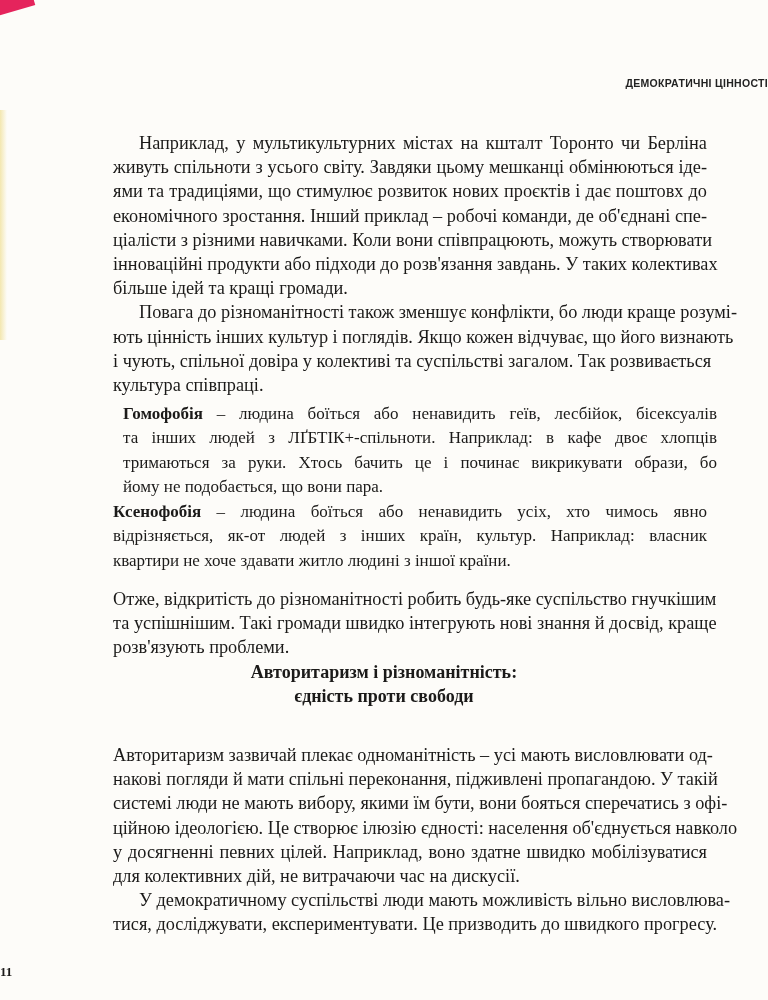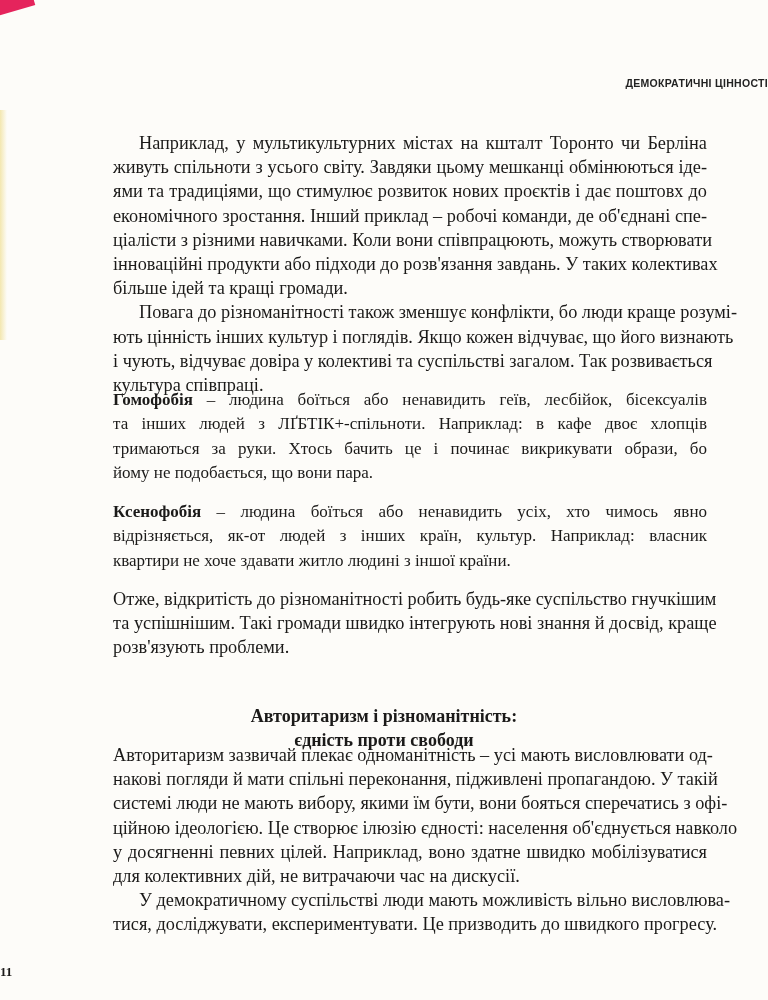--- a/index.html
+++ b/index.html
@@ -54,44 +54,44 @@
 <div class="text" style="top:131px;">
   <span class="line indent">Наприклад, у мультикультурних містах на кшталт Торонто чи Берліна</span>
   <span class="line">живуть спільноти з усього світу. Завдяки цьому мешканці обмінюються іде-</span>
   <span class="line">ями та традиціями, що стимулює розвиток нових проєктів і дає поштовх до</span>
   <span class="line">економічного зростання. Інший приклад – робочі команди, де об'єднані спе-</span>
   <span class="line">ціалісти з різними навичками. Коли вони співпрацюють, можуть створювати</span>
   <span class="line">інноваційні продукти або підходи до розв'язання завдань. У таких колективах</span>
   <span class="line last">більше ідей та кращі громади.</span>
   <span class="line indent">Повага до різноманітності також зменшує конфлікти, бо люди краще розумі-</span>
   <span class="line">ють цінність інших культур і поглядів. Якщо кожен відчуває, що його визнають</span>
-  <span class="line">і чують, відчуває довіра у колективі та суспільстві загалом. Так розвивається</span>
+  <span class="line">і чують, спільної довіра у колективі та суспільстві загалом. Так розвивається</span>
   <span class="line last">культура співпраці.</span>
 </div>
 
-<div class="def" style="top:388px;">
+<div class="def" style="top:402px;margin-left:10px;">
   <span class="line"><span class="term">Гомофобія</span><span> – людина боїться або ненавидить геїв, лесбійок, бісексуалів</span></span>
   <span class="line">та інших людей з ЛҐБТІК+-спільноти. Наприклад: в кафе двоє хлопців</span>
   <span class="line">тримаються за руки. Хтось бачить це і починає викрикувати образи, бо</span>
   <span class="line last">йому не подобається, що вони пара.</span>
 </div>
 
 <div class="def" style="top:500px;">
   <span class="line"><span class="term">Ксенофобія</span><span> – людина боїться або ненавидить усіх, хто чимось явно</span></span>
   <span class="line">відрізняється, як-от людей з інших країн, культур. Наприклад: власник</span>
   <span class="line last">квартири не хоче здавати житло людині з іншої країни.</span>
 </div>
 
 <div class="text" style="top:587px;">
   <span class="line">Отже, відкритість до різноманітності робить будь-яке суспільство гнучкішим</span>
   <span class="line">та успішнішим. Такі громади швидко інтегрують нові знання й досвід, краще</span>
   <span class="line last">розв'язують проблеми.</span>
 </div>
 
-<div class="heading" style="top:704px;text-align:center;">
+<div class="heading" style="top:660px;text-align:center;">
   <span>Авторитаризм і різноманітність:</span>
   <span>єдність проти свободи</span>
 </div>
 
 <div class="text" style="top:743px;">
   <span class="line">Авторитаризм зазвичай плекає одноманітність – усі мають висловлювати од-</span>
   <span class="line">накові погляди й мати спільні переконання, підживлені пропагандою. У такій</span>
   <span class="line">системі люди не мають вибору, якими їм бути, вони бояться сперечатись з офі-</span>
   <span class="line">ційною ідеологією. Це створює ілюзію єдності: населення об'єднується навколо</span>
   <span class="line">у досягненні певних цілей. Наприклад, воно здатне швидко мобілізуватися</span>

